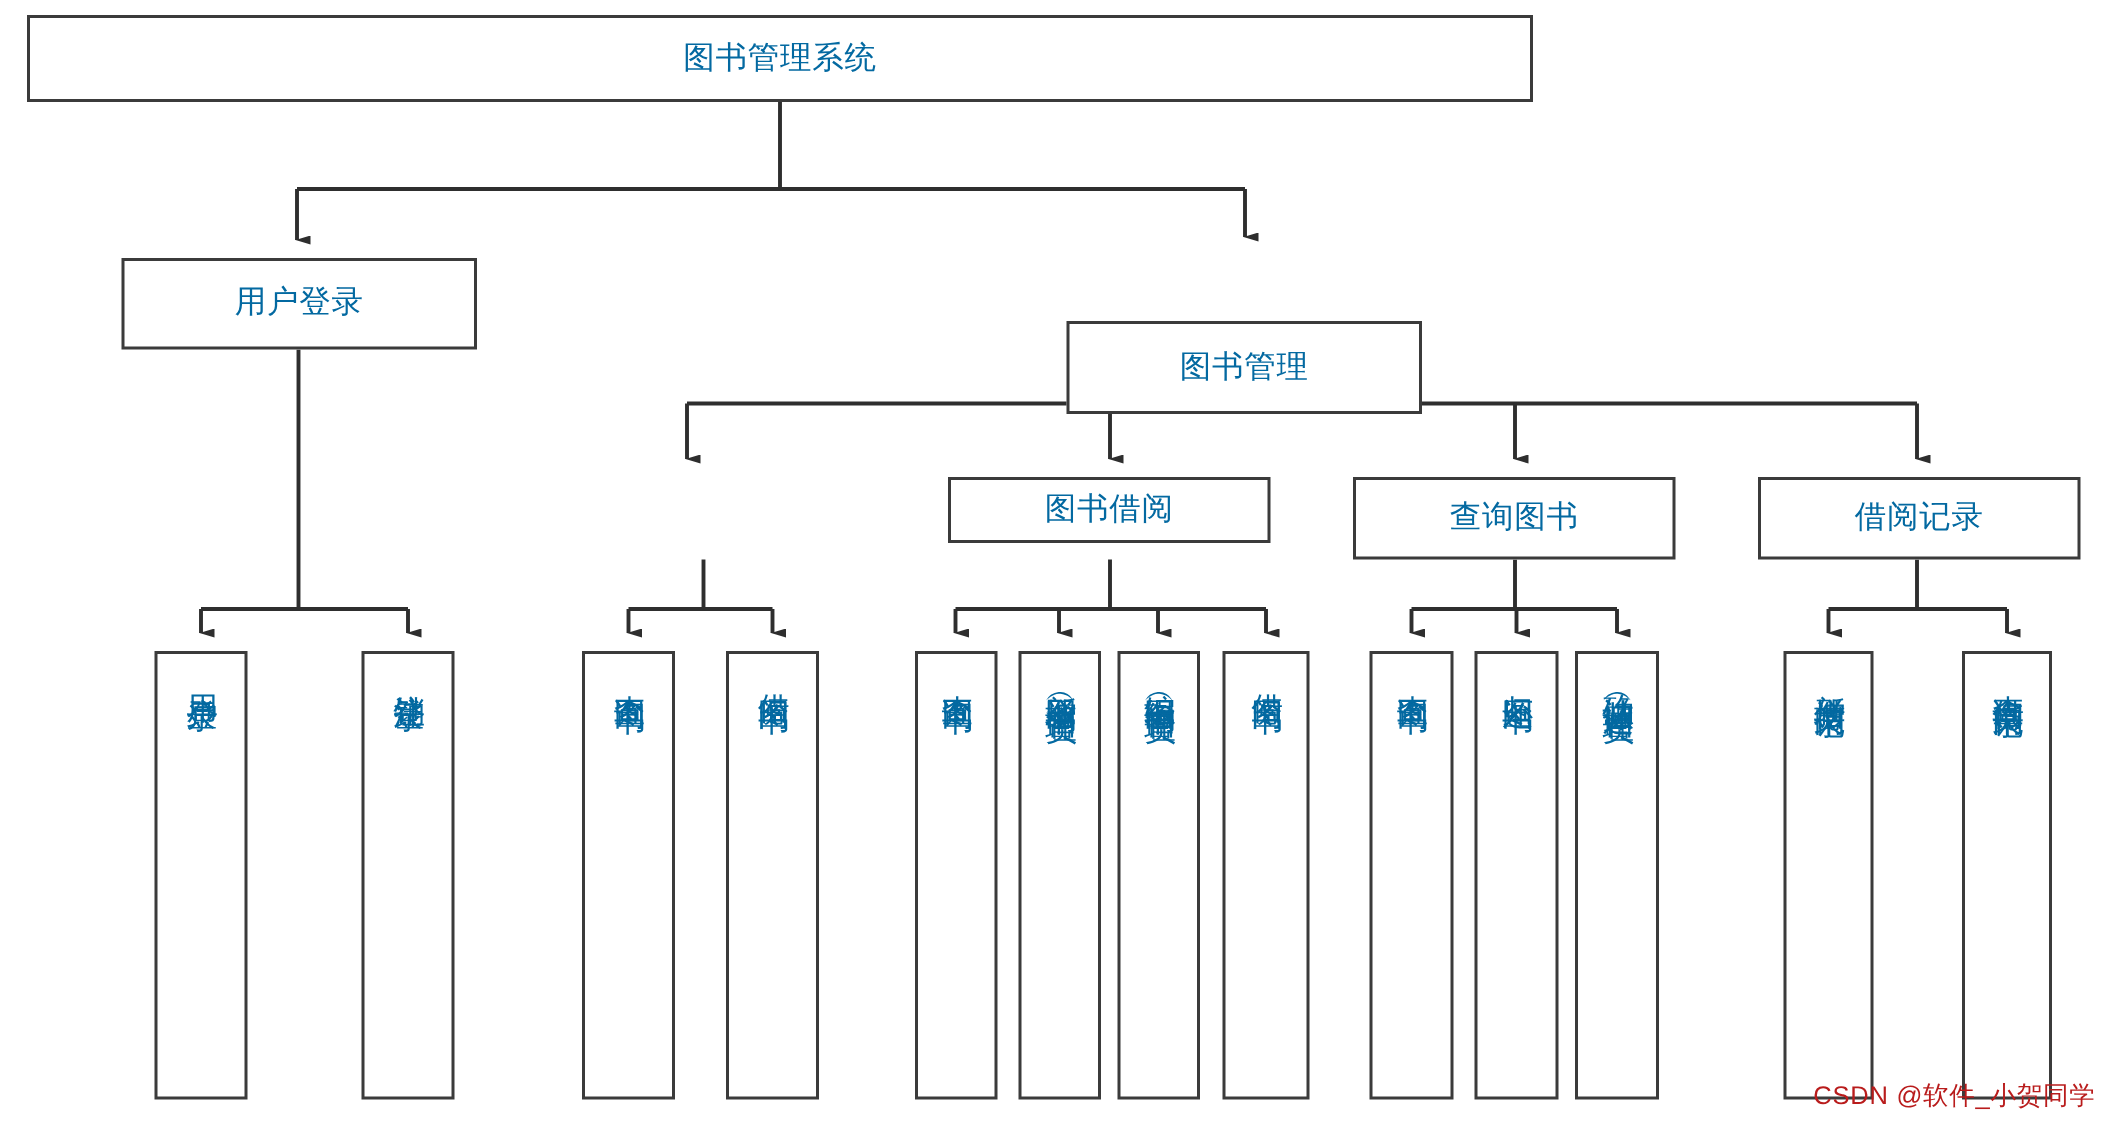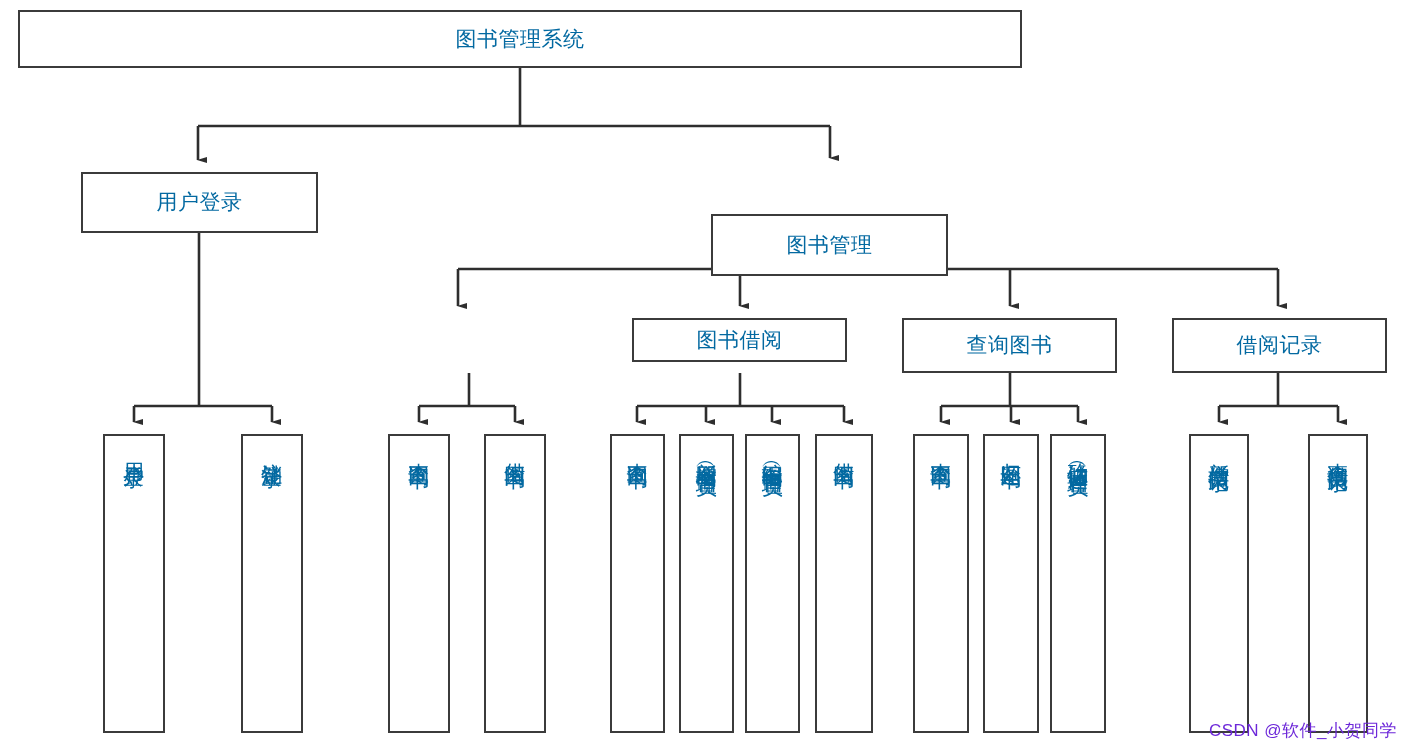--- a/index.html
+++ b/index.html
@@ -53,21 +53,21 @@
     line-height: 1.32;
     letter-spacing: 2px;
     white-space: normal;
     max-height: 282px;
   }
   .watermark {
     position: absolute;
     right: 8px;
     bottom: 5px;
     font-size: 17px;
-    color: #6d28d9;
+    color: #b91c1c;
     letter-spacing: 0.5px;
     white-space: nowrap;
   }
 </style>
 </head>
 <body>
 
 <div id="canvas">
 
   <svg class="connectors" viewBox="0 0 1405 747">

